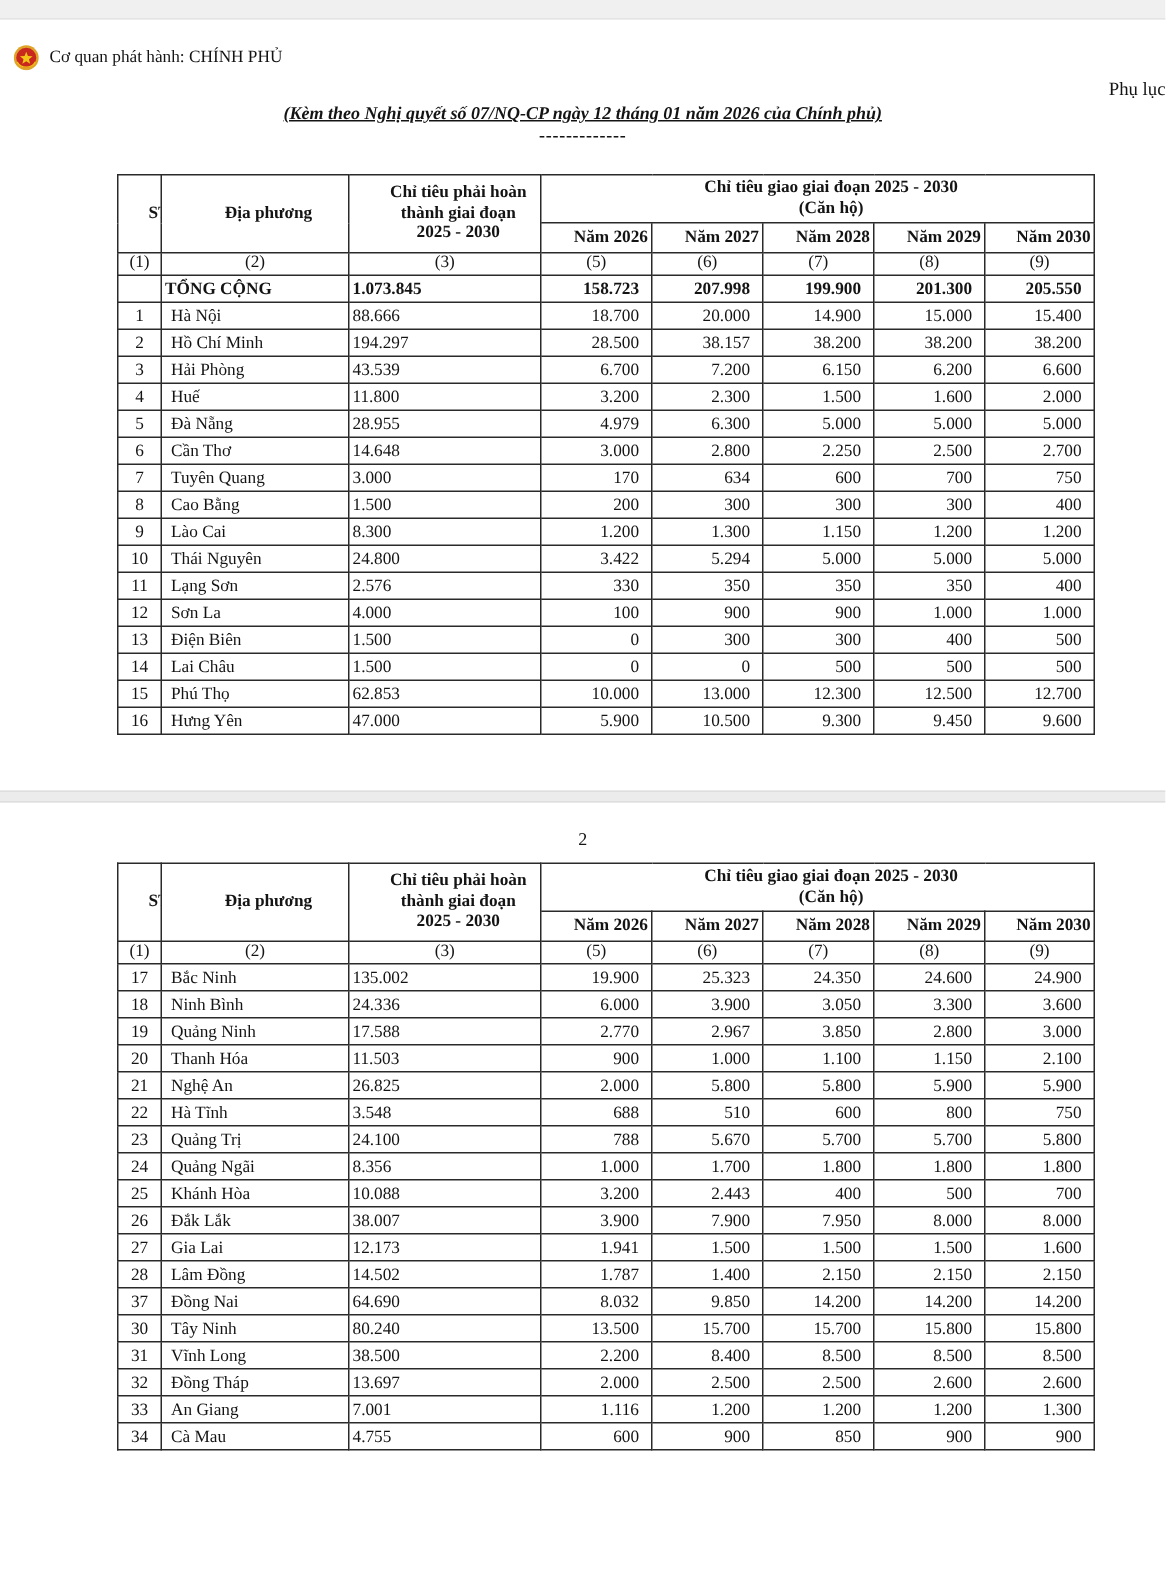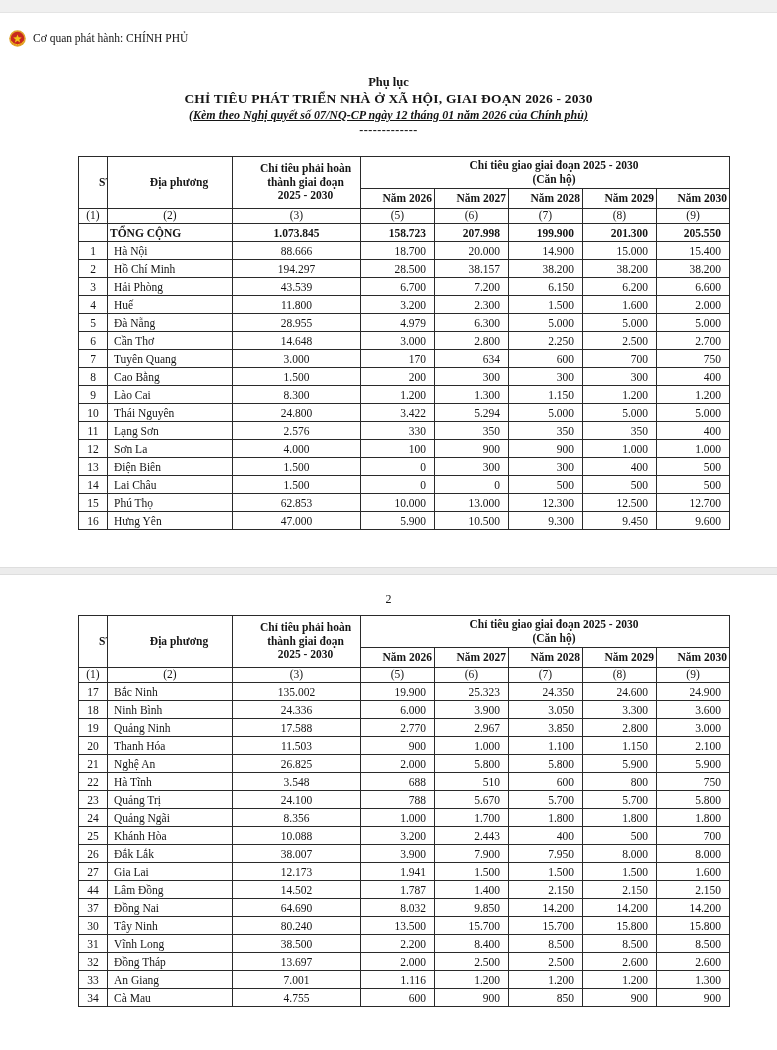--- a/index.html
+++ b/index.html
@@ -20,23 +20,24 @@
     display:flex;
     align-items:center;
     gap:7px;
     margin:16px 0 0 9px;
     font-size:11.5px;
     height:18px;
   }
   .emblem { width:17px; height:17px; flex:0 0 auto; }
   .doc-head { text-align:center; }
   .appendix {
-    margin-top:28px;
-    font-weight:bold;
+    margin-top:5px;
+    font-weight:normal;
     font-size:12.5px;
+    text-align:right;
   }
   .doc-title {
     margin-top:1px;
     font-weight:bold;
     font-size:13.5px;
     letter-spacing:0.2px;
   }
   .doc-subtitle {
     margin-top:1px;
     font-weight:bold;
@@ -71,21 +72,21 @@
     white-space:normal;
     line-height:1.2;
   }
   tr.head-span th { height:32px;padding-left:20px; }
   tr.head-years th { height:20px;text-align:right; }
   tr.head-nums th { font-weight:normal; height:15px; padding:0; }
   .hdr-2line span { display:block; }
   tbody td { height:18px; padding:0 2px; }
   td.c0 { text-align:center; }
   td.c1 { text-align:left; padding-left:6px; }
-  td.c2 { text-align:center; }
+  td.c2 { text-align:left; }
   td.c3, td.c4, td.c5, td.c6, td.c7 { text-align:right; padding-right:8px; }
   tr.summary td { font-weight:bold; }
   tr.summary td.c1 { padding-left:2px; }
   .page-sep {
     height:8px;
     background:#ececec;
     border-top:1px solid #dedede;
     border-bottom:1px solid #dedede;
     margin-top:37px;
   }
@@ -106,21 +107,20 @@
     <circle cx="8" cy="8" r="7.8" fill="#e0a32a"></circle>
     <circle cx="8" cy="8" r="6.3" fill="#c8281e"></circle>
     <polygon points="8,4.2 9.06,6.94 11.99,7.10 9.71,8.96 10.47,11.8 8,10.2 5.53,11.8 6.29,8.96 4.01,7.10 6.94,6.94" fill="#f2c417"></polygon>
     <path d="M2.2,10.5 Q4,13.8 8,13.9 Q12,13.8 13.8,10.5" fill="none" stroke="#f2c417" stroke-width="0.9"></path>
   </svg>
   <span>Cơ quan phát hành: CHÍNH PHỦ</span>
 </div>
 
 <div class="doc-head">
   <div class="appendix">Phụ lục</div>
-  <div class="doc-title">CHỈ TIÊU PHÁT TRIỂN NHÀ Ở XÃ HỘI, GIAI ĐOẠN 2026 - 2030</div>
   <div class="doc-subtitle">(Kèm theo Nghị quyết số 07/NQ-CP ngày 12 tháng 01 năm 2026 của Chính phủ)</div>
   <div class="doc-divider">-------------</div>
 </div>
 
 <table class="data">
   <colgroup>
     <col style="width:29px">
       <col style="width:125px">
       <col style="width:128px">
     <col style="width:74px">
@@ -485,21 +485,21 @@
         <td class="c0">27</td>
         <td class="c1">Gia Lai</td>
         <td class="c2">12.173</td>
         <td class="c3">1.941</td>
         <td class="c4">1.500</td>
         <td class="c5">1.500</td>
         <td class="c6">1.500</td>
         <td class="c7">1.600</td>
       </tr>
       <tr>
-        <td class="c0">44</td>
+        <td class="c0">28</td>
         <td class="c1">Lâm Đồng</td>
         <td class="c2">14.502</td>
         <td class="c3">1.787</td>
         <td class="c4">1.400</td>
         <td class="c5">2.150</td>
         <td class="c6">2.150</td>
         <td class="c7">2.150</td>
       </tr>
       <tr>
         <td class="c0">37</td>

